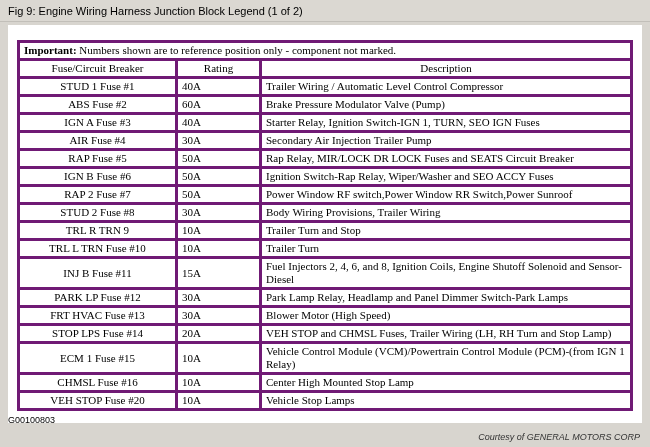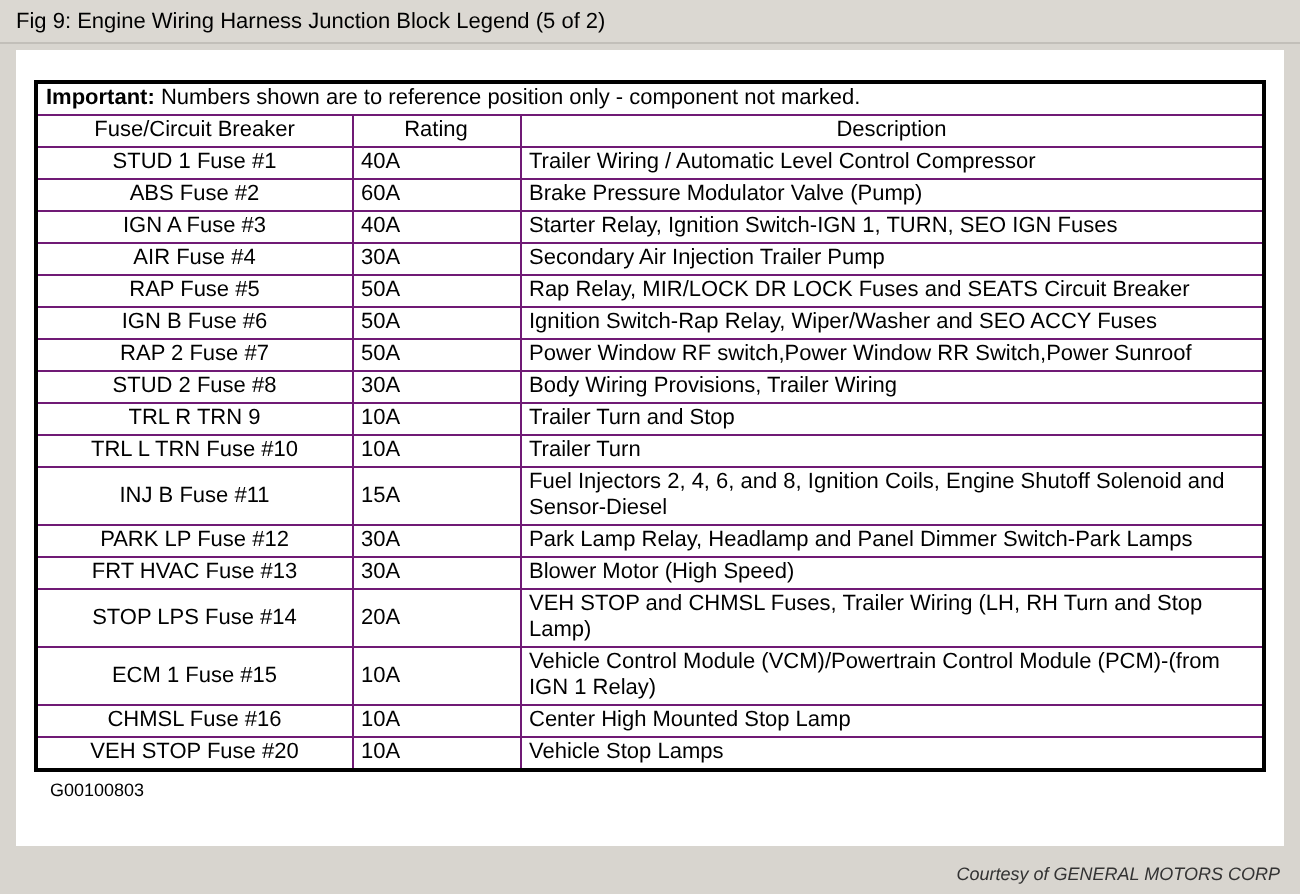--- a/index.html
+++ b/index.html
@@ -34,57 +34,58 @@
     padding: 15px 9px 0 9px;
   }
   table.legend {
     border-collapse: collapse;
     width: 100%;
     font-size: 11px;
     color: #000;
   }
   table.legend th,
   table.legend td {
-    border: 1px solid #701a75;
+    border: 3px solid #701a75;
     padding: 1px 4px;
     line-height: 13px;
     vertical-align: middle;
+    font-family: Liberation Serif, serif;
   }
   table.legend { border: 2px solid #000; }
   .important-cell {
     text-align: left;
     padding: 2px 4px;
   }
   .important-cell b { font-weight: bold; }
   th.hdr {
     font-weight: normal;
     padding: 3px 4px;
   }
   td.c-fuse { text-align: center; width: 158px; }
   td.c-rating { text-align: left; width: 84px; }
   td.c-desc { text-align: left; margin-left: 30px; }
   .footer-code {
     font-size: 9px;
     color: #000;
-    padding: 4px 1px 0 17px;
+    padding: 4px 1px 0 0;
   }
   .courtesy {
     position: absolute;
     right: 10px;
     bottom: 5px;
     font-size: 9px;
     font-style: italic;
     color: #333;
   }
 </style>
 </head>
 <body>
 
 <div class="titlebar">
-  <span>Fig 9: Engine Wiring Harness Junction Block Legend (5 of 2)</span>
+  <span>Fig 9: Engine Wiring Harness Junction Block Legend (1 of 2)</span>
 </div>
 
 <div class="panel">
   <div class="tablewrap">
     <table class="legend">
       <thead>
         <tr>
           <td class="important-cell" colspan="3">
             <b>Important:</b><span> Numbers shown are to reference position only - component not marked.</span>
           </td>

